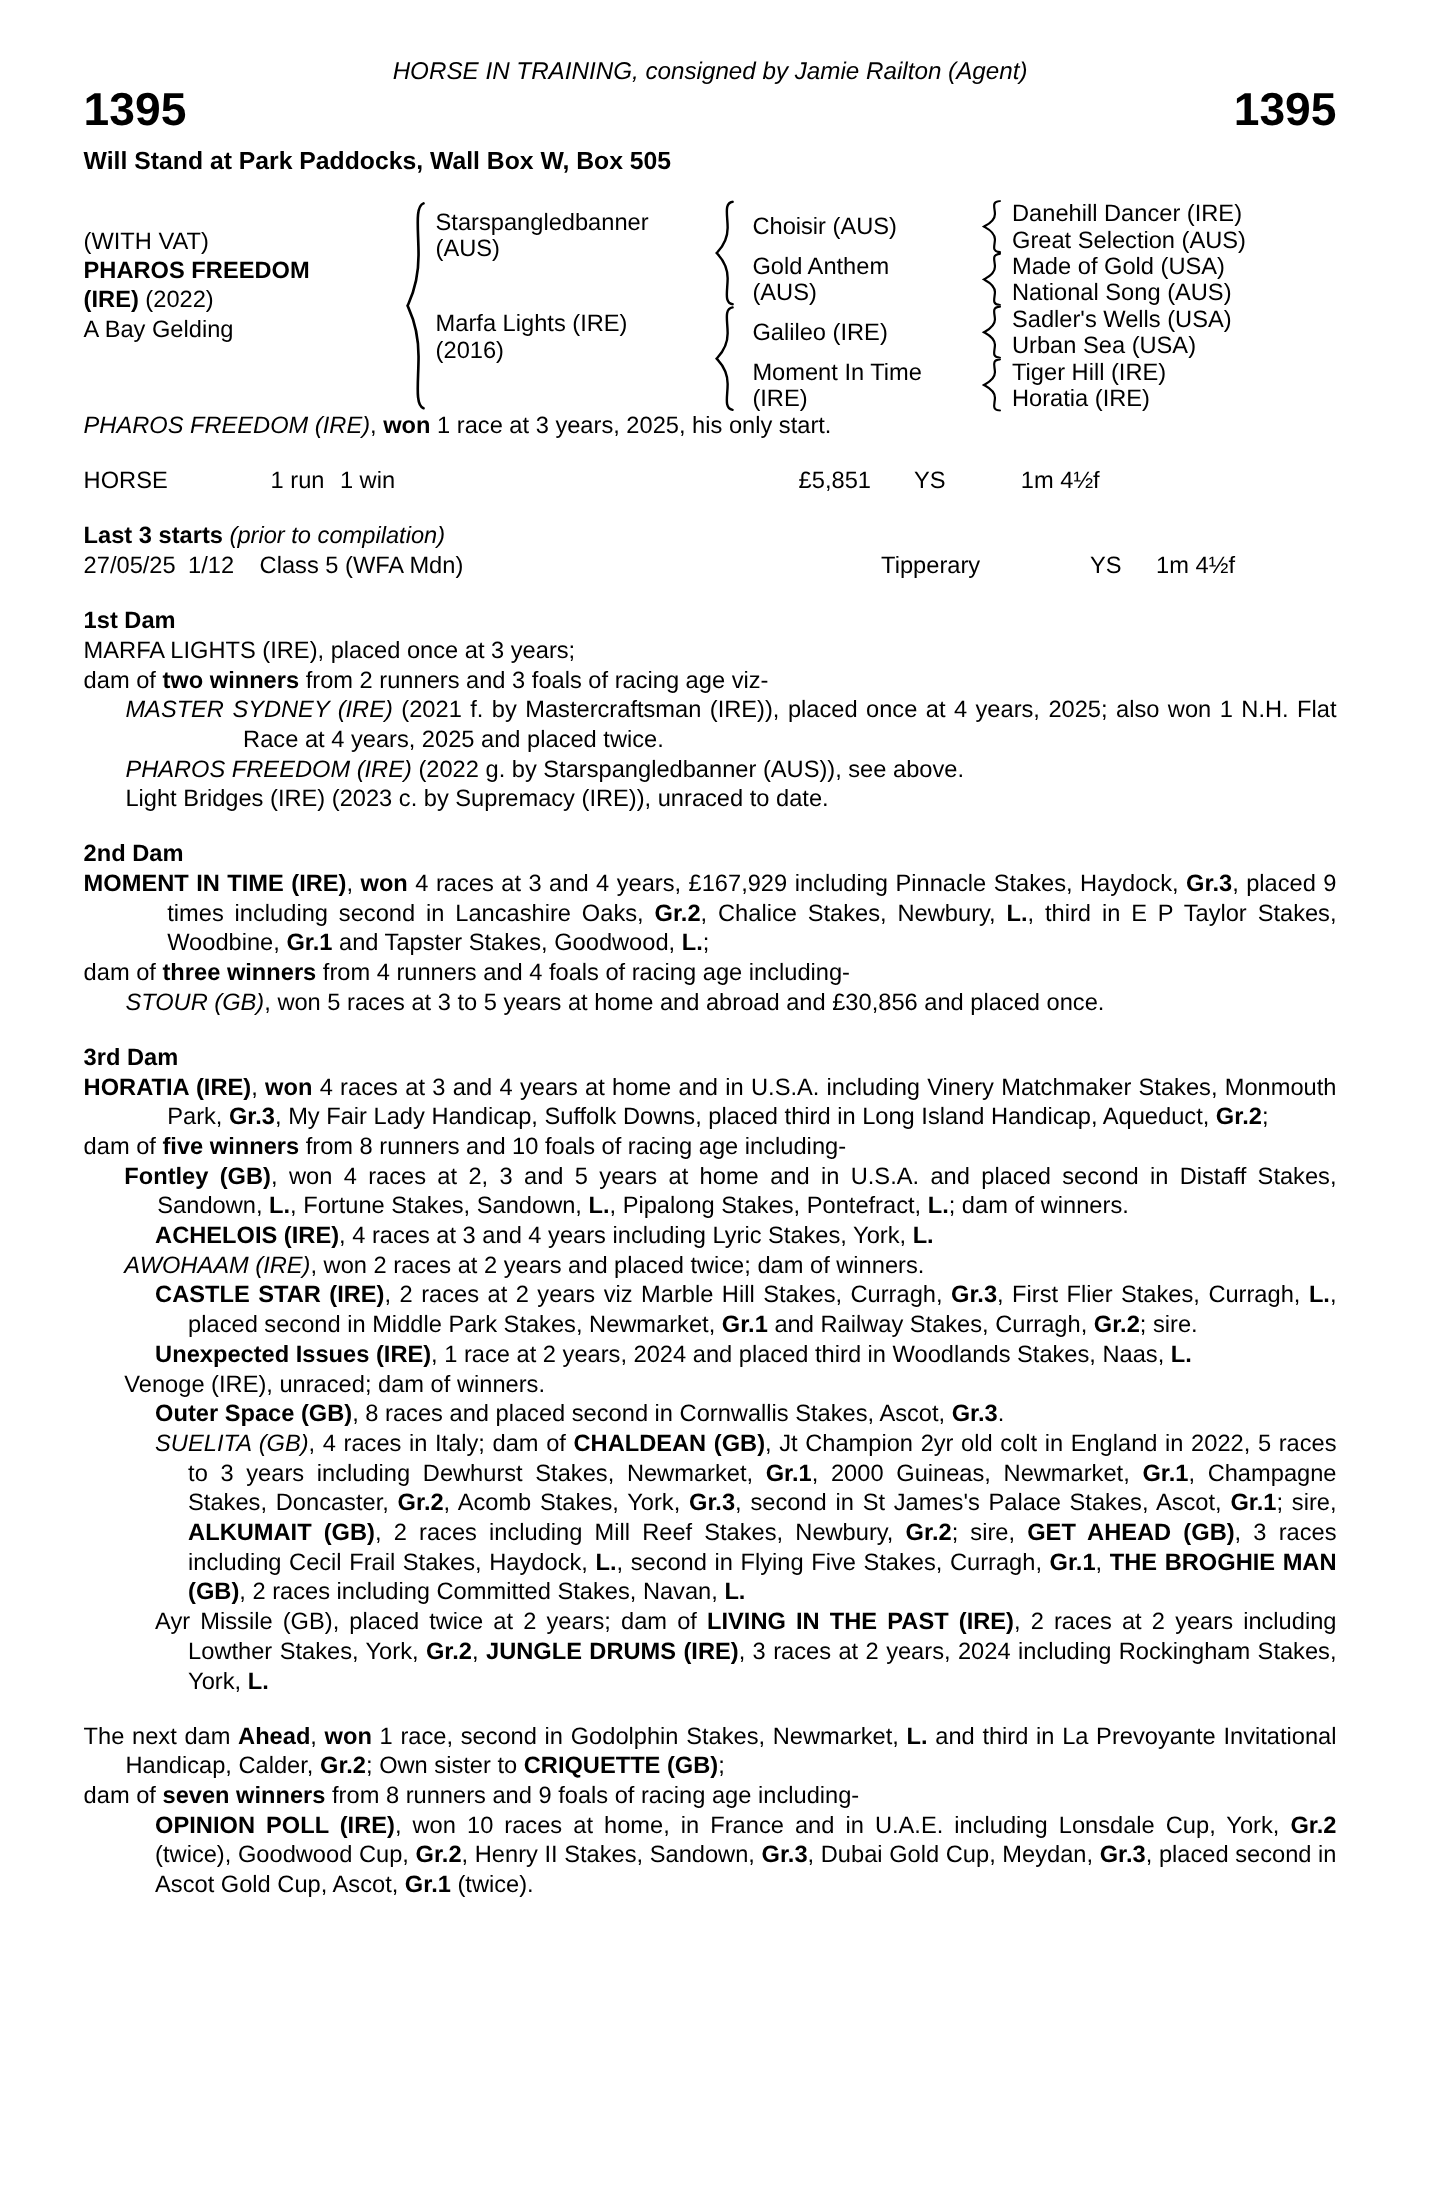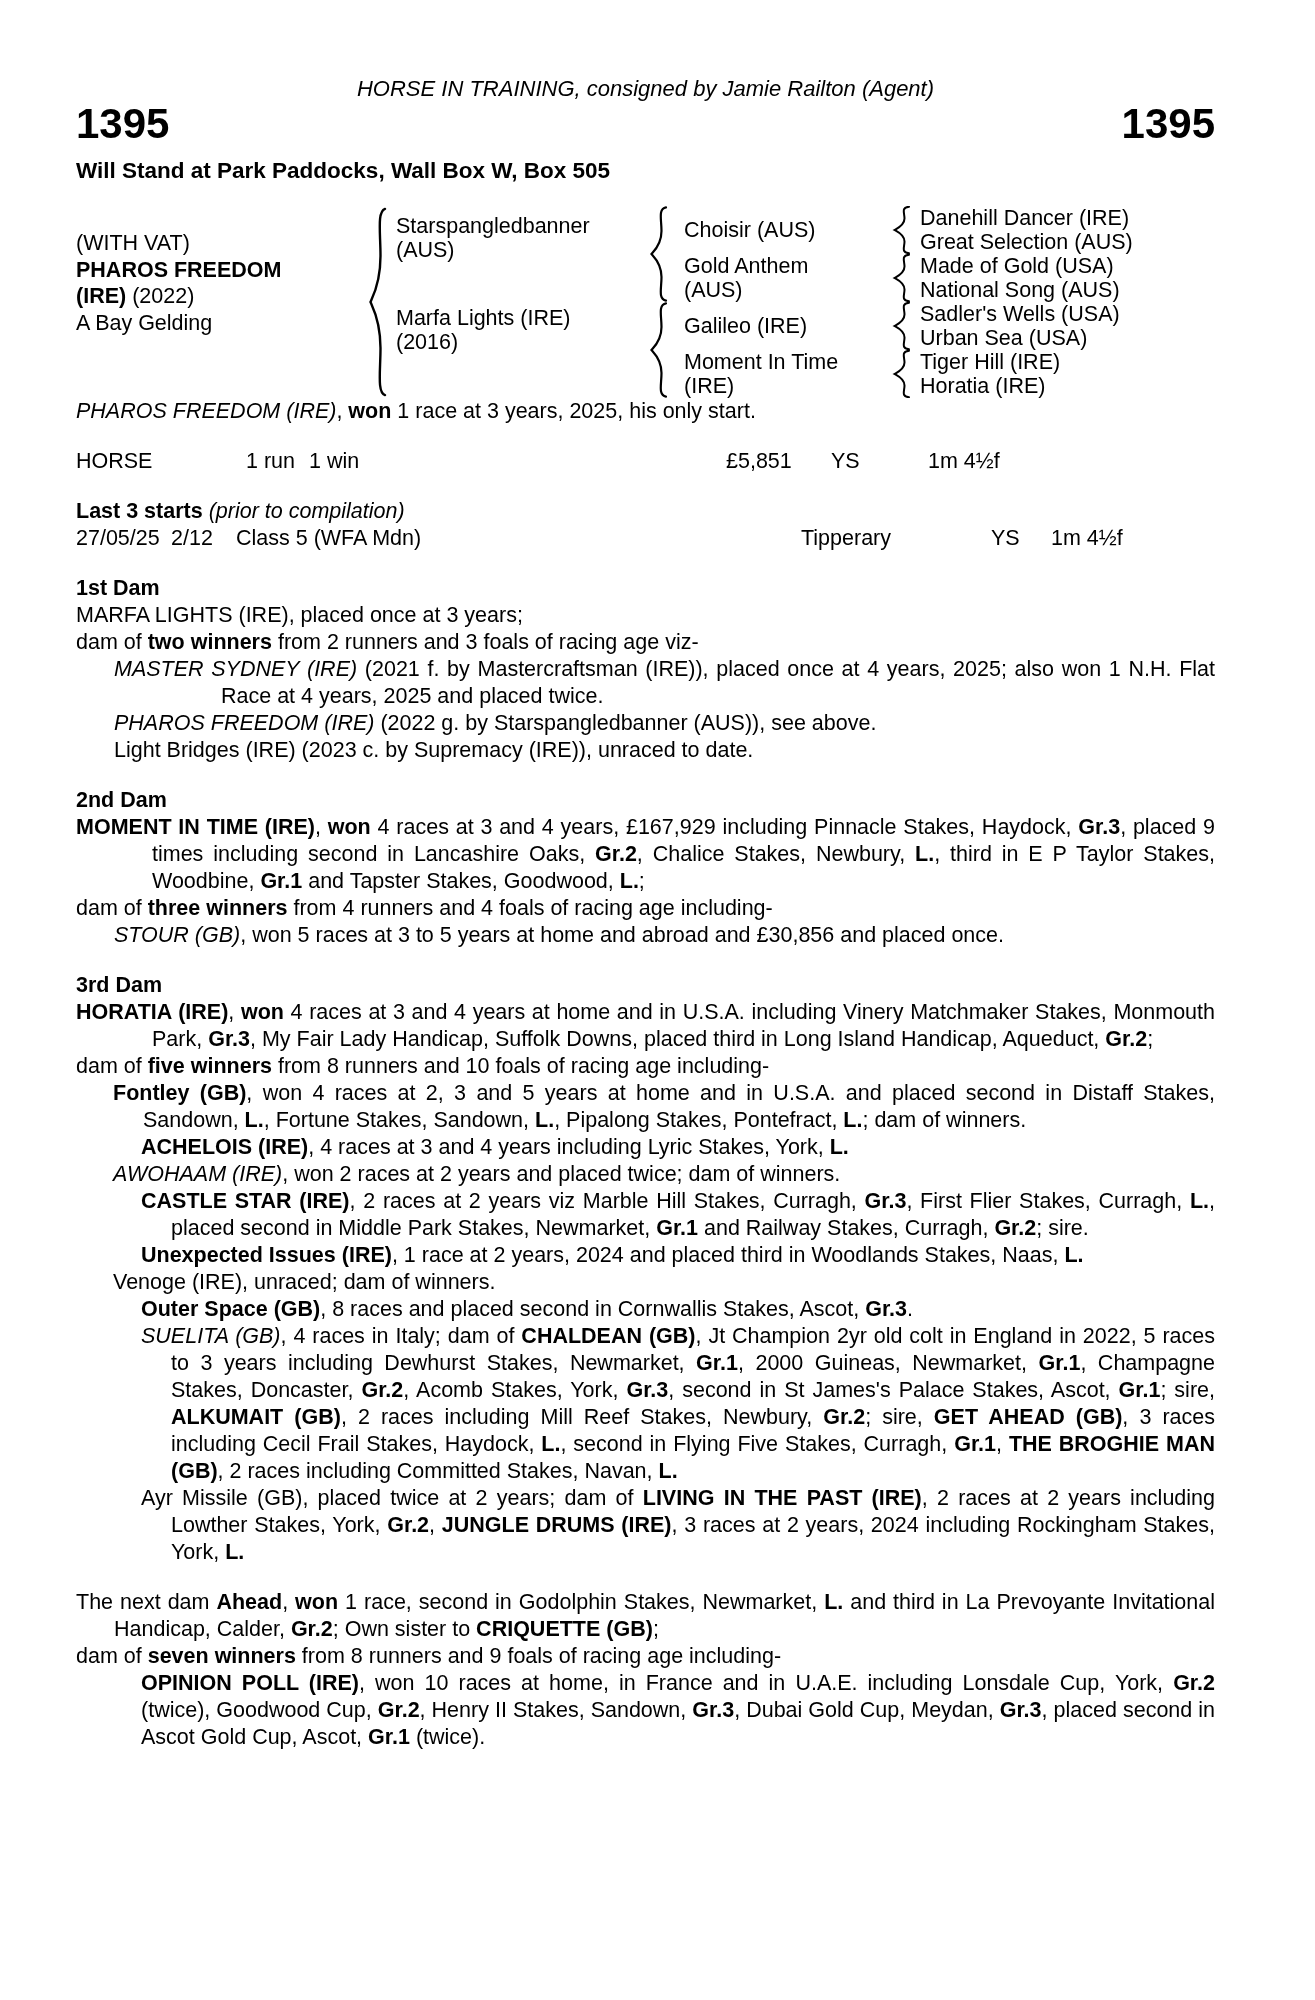--- a/index.html
+++ b/index.html
@@ -2,21 +2,21 @@
 <html><head>
 <meta charset="utf-8">
 <title>1395</title>
 <style>
   html,body{margin:0;padding:0;}
   body{
     width:1315px;height:2000px;overflow:hidden;background:#ffffff;color:#000;
     font-family:"Liberation Sans","DejaVu Sans",sans-serif;
     font-size:21.5px;line-height:27px;
   }
-  .page{padding:76px 100px 0 76px;}
+  .page{padding:52px 100px 0 76px;}
 
   
   .consign{text-align:center;font-style:italic;font-size:22px;line-height:26px;}
   .lot-row{display:flex;justify-content:space-between;align-items:flex-start;
            font-weight:bold;font-size:42px;line-height:40px;margin-top:2px;}
   .stand{font-weight:bold;font-size:22.5px;line-height:26px;margin-top:14px;}
 
   
   .pedigree{display:grid;grid-template-columns:284px 36px 238px 50px 200px 36px 1fr;
             grid-template-rows:repeat(8,24px);margin-top:22px;}
@@ -162,21 +162,21 @@
     <span>YS</span>
     <span>1m 4½f</span>
   </div>
 
   <div class="last3">
     <span class="lbl">Last 3 starts</span><span class="note"> (prior to compilation)</span>
   </div>
 
   <div class="starts-row">
     <span>27/05/25</span>
-    <span>2/12</span>
+    <span>1/12</span>
     <span>Class 5 (WFA Mdn)</span>
     <span>Tipperary</span>
     <span>YS</span>
     <span>1m 4½f</span>
   </div>
 
   <div id="sections">
       <div class="section">
         <div class="section-heading">1st Dam</div>
         <p class="pp p0"><span>MARFA LIGHTS (IRE), placed once at 3 years;</span></p>

